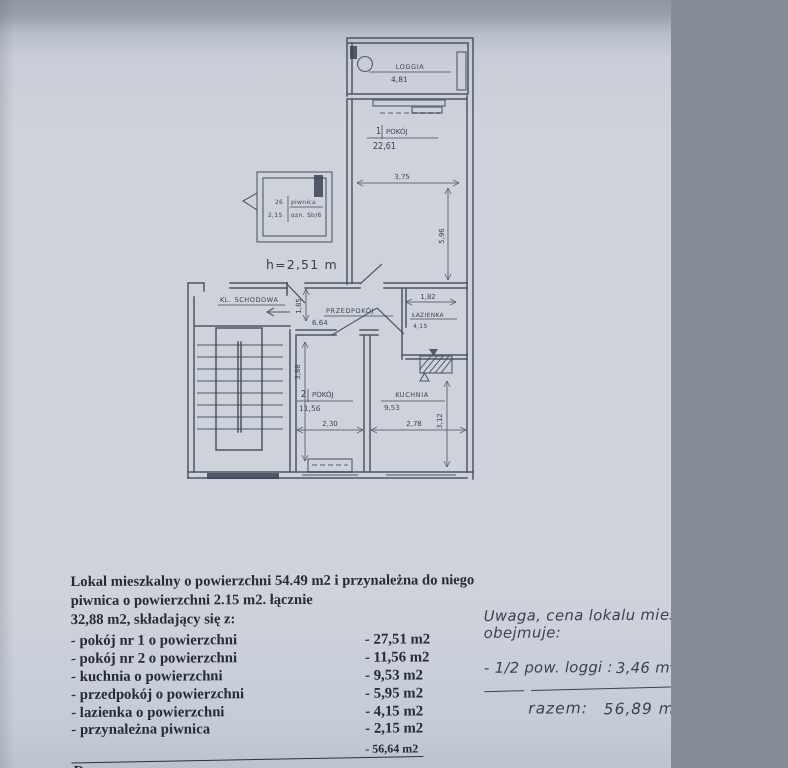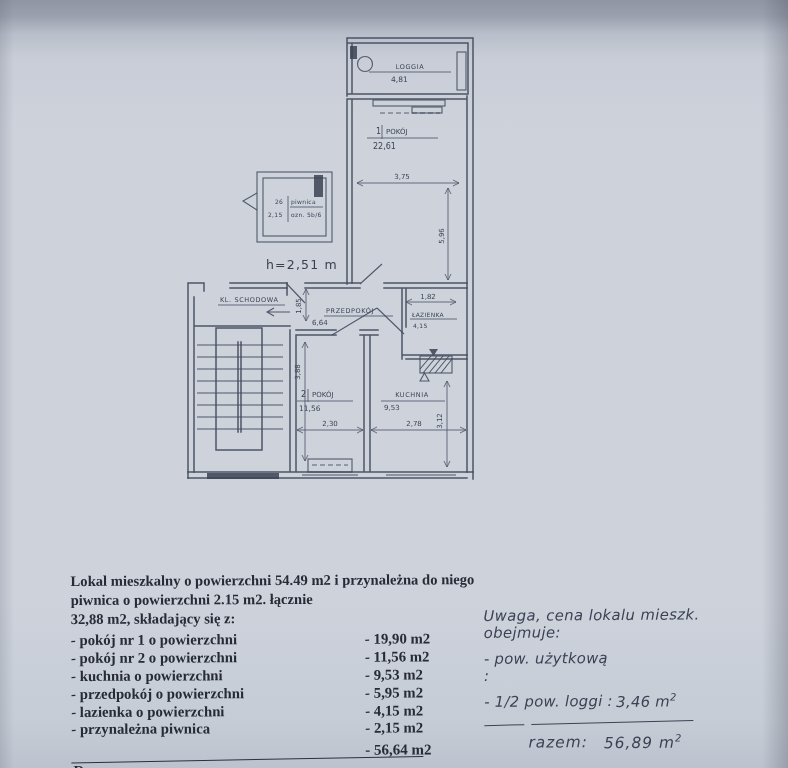--- a/index.html
+++ b/index.html
@@ -1,17 +1,17 @@
 <!DOCTYPE html>
 <html><head>
 <meta charset="utf-8">
 <style>
   html,body { margin:0; padding:0; background:#868c98; }
   .page {
-    position:relative; width:788px; height:768px; overflow:hidden;
+    position:relative; width:671px; height:768px; overflow:hidden;
     background:
       linear-gradient(90deg, rgba(90,96,108,.20) 0px, rgba(0,0,0,0) 14px, rgba(0,0,0,0) 762px, rgba(70,76,88,.30) 100%),
       linear-gradient(180deg, #8f95a2 0px, #9aa0ad 16px, #b9bfca 34px, #c8cdd7 58px, #cdd2db 130px, #cdd2db 600px, #c6ccd6 722px, #bdc3ce 768px);
     font-family:"Liberation Serif", serif;
   }
   svg.plan { position:absolute; left:0; top:0; }
   .w  { stroke:#434c5e; stroke-width:1.5; fill:none; stroke-linecap:square; opacity:.92; }
   .t  { stroke:#434c5e; stroke-width:1.1; fill:none; opacity:.9; }
   .dash { stroke:#434c5e; stroke-width:1; fill:none; stroke-dasharray:5 3; opacity:.85; }
   .dim { stroke:#4a5365; stroke-width:.9; fill:none; opacity:.9; }
@@ -24,21 +24,21 @@
   .rn  { font-size:8px; }
   .dt  { font-size:7px; }
   .hnote { font-size:12.5px; letter-spacing:1.2px; fill:#39414f; }
 
   .desc { position:absolute; left:71px; top:571px; width:440px; color:#262b36; transform:rotate(-0.25deg); }
   .intro { font-size:14.6px; line-height:1.3; font-weight:600; margin:0; }
   .rows { margin-top:3px; font-weight:700; font-size:14.8px; }
   .row { display:flex; line-height:17.9px; }
   .row .lbl { width:294px; }
   .total-wrap { position:relative; margin-top:4px; height:36px; font-weight:700; }
-  .total-value { position:absolute; left:294px; top:0; font-size:15px; }
+  .total-value { position:absolute; left:294px; top:0; font-size:12px; }
   .total-rule { position:absolute; left:0; top:17px; width:352px; border-top:1.7px solid #2b303b; transform:rotate(-0.8deg); }
   .total-label { position:absolute; left:2px; top:19px; font-size:15.2px; letter-spacing:.3px; }
 
   .note { position:absolute; left:484px; top:606px; width:256px; color:#3b4254;
           font-family:"DejaVu Sans", sans-serif; font-style:italic; transform:rotate(-0.4deg); }
   .hw-line1 { font-size:14.8px; letter-spacing:.4px; }
   .hw-row { display:flex; margin-top:9px; font-size:14.8px; letter-spacing:.3px; }
   .hw-row .hw-lbl { width:132px; }
   sup { font-size:10px; font-style:italic; }
   .hw-rule { display:flex; margin-top:12px; transform:rotate(-1deg); }
@@ -155,21 +155,21 @@
   </svg>
 
   <div class="desc">
     <p class="intro">
       <span>Lokal mieszkalny o powierzchni 54.49 m2 i przynależna do niego piwnica o powierzchni 2.15 m2. łącznie</span><br>
       <span>32,88 m2, składający się z:</span>
     </p>
     <div class="rows">
       <div class="row">
         <span class="lbl">- pokój nr 1 o powierzchni</span>
-        <span class="val">- 19,90 m2</span>
+        <span class="val">- 27,51 m2</span>
       </div>
       <div class="row">
         <span class="lbl">- pokój nr 2 o powierzchni</span>
         <span class="val">- 11,56 m2</span>
       </div>
       <div class="row">
         <span class="lbl">- kuchnia o powierzchni</span>
         <span class="val">- 9,53 m2</span>
       </div>
       <div class="row">
@@ -188,21 +188,20 @@
     <div class="total-wrap">
       <span class="total-value">- 56,64 m2</span>
       <div class="total-rule"></div>
       <span class="total-label">Razem:</span>
     </div>
   </div>
 
   <div class="note">
     <div class="hw-line1">Uwaga, cena lokalu mieszk. obejmuje:</div>
     <div class="hw-row">
-      <span class="hw-lbl">- pow. użytkową :</span>
     </div>
     <div class="hw-row">
       <span class="hw-lbl">- 1/2 pow. loggi :</span>
       <span class="hw-val"><span>3,46 m</span><sup>2</sup></span>
     </div>
     <div class="hw-rule">
       <span class="seg s1"></span>
       <span class="seg s2"></span>
     </div>
     <div class="hw-total">

